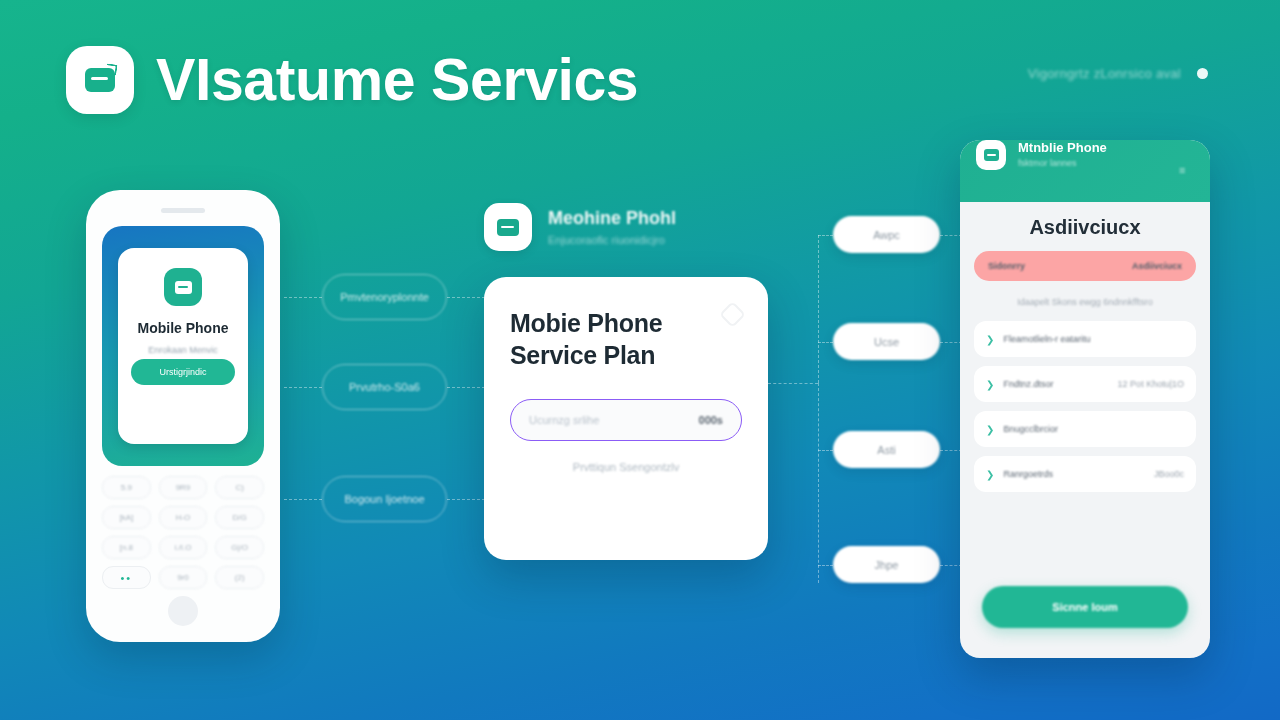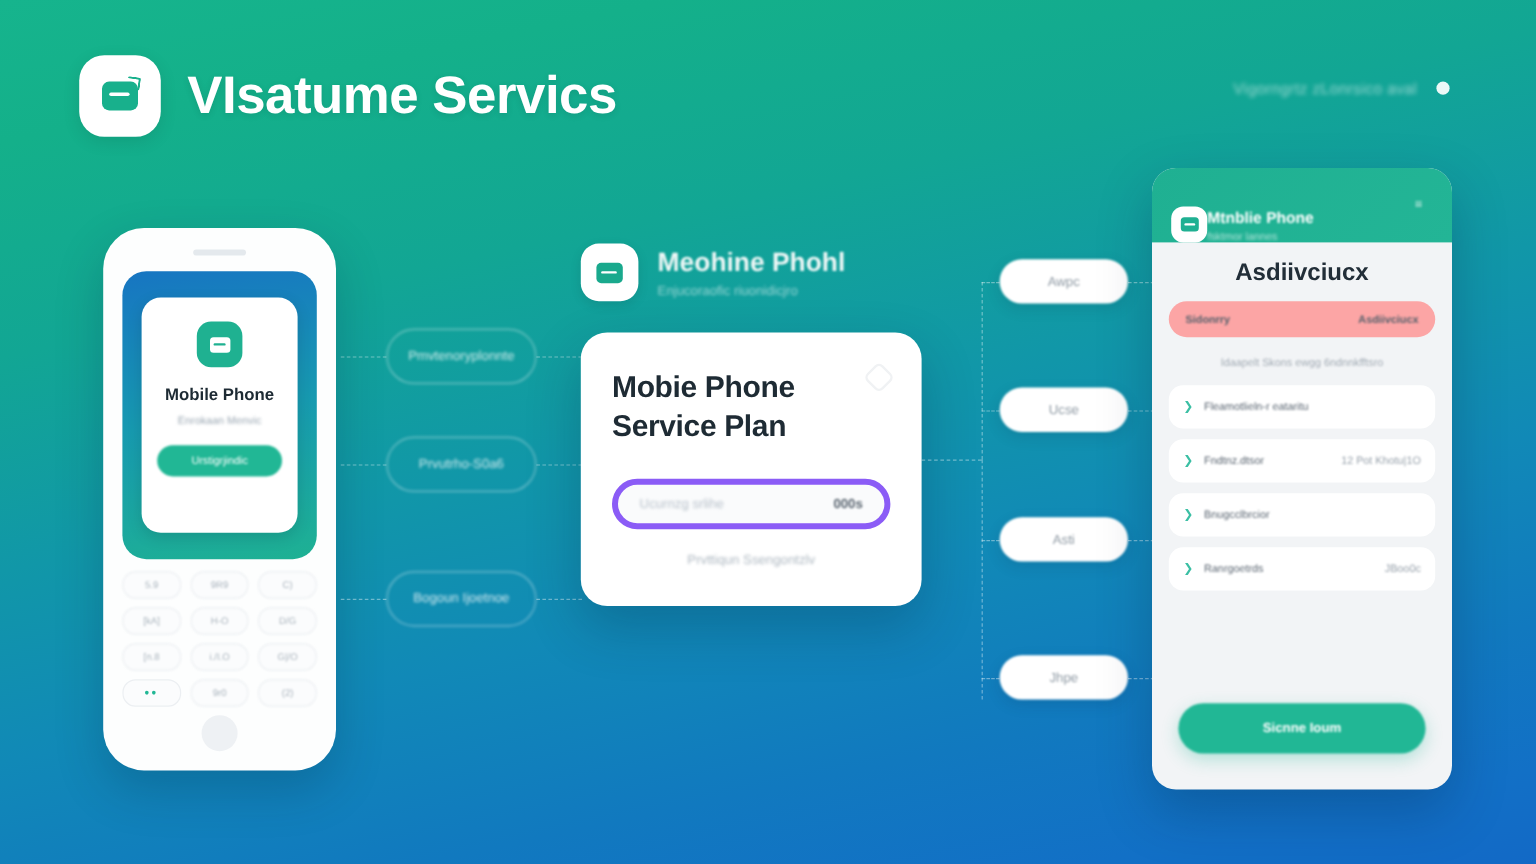--- a/index.html
+++ b/index.html
@@ -43,21 +43,21 @@
     width: 17px; height: 3px; border-radius: 2px; background:#ffffff;
   }
   .logo-badge .glyph:after {
     content:""; position:absolute; right:-2px; top:-4px;
     width: 9px; height: 9px; border-radius: 2px;
     border-top: 2px solid #18b08c; border-right: 2px solid #18b08c;
     transform: rotate(8deg);
   }
   .app-title {
     color: #ffffff;
-    font-size: 44px; font-weight: bold; letter-spacing: -0.4px;
+    font-size: 59px; font-weight: bold; letter-spacing: -0.4px;
     text-shadow: 0 2px 6px rgba(0,0,0,0.10);
   }
   .header-right {
     position: absolute; right: 72px; top: 66px;
     display: flex; align-items: center; gap: 16px;
   }
   .header-right .hr-text {
     color: rgba(255,255,255,0.55);
     font-size: 13px; letter-spacing: 0.3px;
     filter: blur(1.6px);
@@ -111,21 +111,21 @@
     width:10px; height:2px; border-radius:1px; background:#1fb191;
   }
   .inner-card .ic-title {
     margin-top: 14px; font-size: 14px; font-weight: bold; color: #1d2a33;
   }
   .inner-card .ic-sub {
     margin-top: 9px; font-size: 9px; color: #9aa7b2;
     filter: blur(1.3px);
   }
   .inner-card .ic-btn {
-    margin-top: 16px; width: 104px; height: 26px; border-radius: 14px;
+    margin-top: 4px; width: 104px; height: 26px; border-radius: 14px;
     background: #21b795; color: #ffffff;
     font-size: 9px; display: flex; align-items: center; justify-content: center;
     filter: blur(0.7px);
   }
   .keypad {
     position: absolute; left: 16px; top: 286px;
     width: 162px;
     display: grid; grid-template-columns: repeat(3, 1fr);
     gap: 7px 8px;
   }
@@ -170,47 +170,47 @@
   }
   .center-head .ch-badge .g {
     width: 22px; height: 17px; border-radius: 4px; background: #19a98d;
     position: relative;
   }
   .center-head .ch-badge .g:before {
     content:""; position:absolute; left:4px; top:7px;
     width:13px; height:2px; border-radius:1px; background:#ffffff;
   }
   .center-head .ch-title {
-    color: #eef7f6; font-size: 22px; font-weight: bold;
+    color: #eef7f6; font-size: 18px; font-weight: bold;
     filter: blur(0.8px);
   }
   .center-head .ch-sub {
     margin-top: 5px; color: rgba(255,255,255,0.55); font-size: 11px;
     filter: blur(1.4px);
   }
 
   .center-card {
     position: absolute; left: 484px; top: 277px;
-    width: 284px; height: 228px;
+    width: 284px; height: 283px;
     background: #ffffff; border-radius: 22px;
     box-shadow: 0 18px 44px rgba(3,30,60,0.24);
     padding: 30px 26px 0 26px;
   }
   .center-card .cc-title {
     font-size: 25px; font-weight: bold; color: #1e2b34; line-height: 1.28;
     letter-spacing: -0.3px;
   }
   .center-card .cc-corner {
     position: absolute; right: 26px; top: 28px;
     width: 19px; height: 19px; border-radius: 5px;
     border: 2px solid #f0f2f4; transform: rotate(45deg);
   }
   .center-card .cc-input {
     margin-top: 28px; height: 42px; border-radius: 21px;
-    background: #fafbfc; border: 5px solid #8b5cf6;
+    background: #fafbfc; border: 1px solid #8b5cf6;
     display: flex; align-items: center; justify-content: space-between;
     padding: 0 18px;
   }
   .center-card .cc-ph { font-size: 11px; color: #b9c2cb; filter: blur(1.2px); }
   .center-card .cc-val { font-size: 11px; color: #5b6671; font-weight: bold; filter: blur(0.9px); }
   .center-card .cc-btn {
     margin-top: 22px; height: 48px; border-radius: 24px;
     background: #21b795; color: #ffffff;
     font-size: 13px; font-weight: bold;
     display: flex; align-items: center; justify-content: center;
@@ -236,21 +236,21 @@
   
   .right-panel {
     position: absolute; left: 960px; top: 140px;
     width: 250px; height: 518px;
     background: #f2f4f6; border-radius: 20px;
     overflow: hidden;
     box-shadow: 0 18px 44px rgba(3,30,60,0.26);
   }
   .rp-header {
     height: 62px; background: linear-gradient(135deg, #1fb092 0%, #23b596 100%);
-    display: flex; align-items: flex-end; padding: 0 16px; gap: 0;
+    display: flex; align-items: flex-start; padding: 0 16px; gap: 12px;
     position: relative;
   }
   .rp-header .rh-badge {
     width: 30px; height: 30px; border-radius: 10px; background: #ffffff;
     display: flex; align-items: center; justify-content: center; flex: none;
   }
   .rp-header .rh-badge .g {
     width: 15px; height: 12px; border-radius: 3px; background: #1fb092;
     position: relative;
   }

